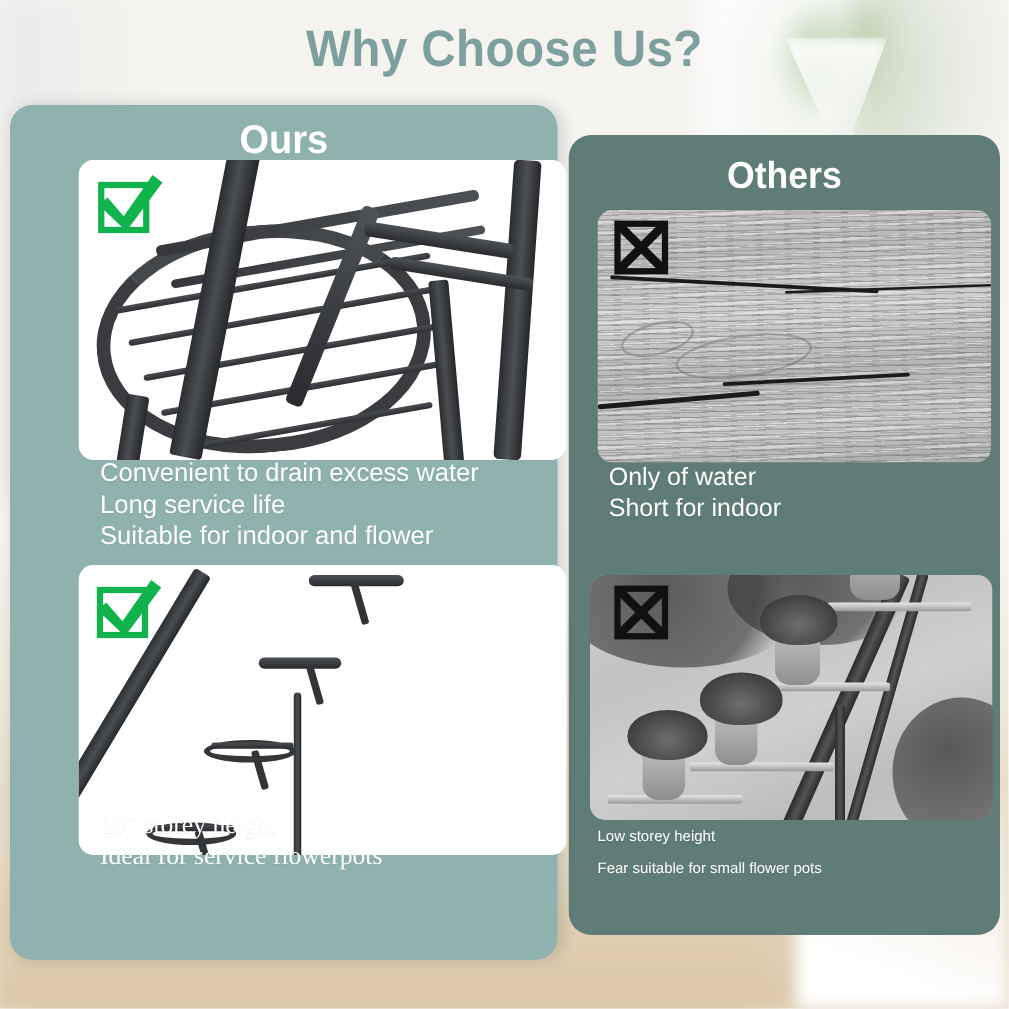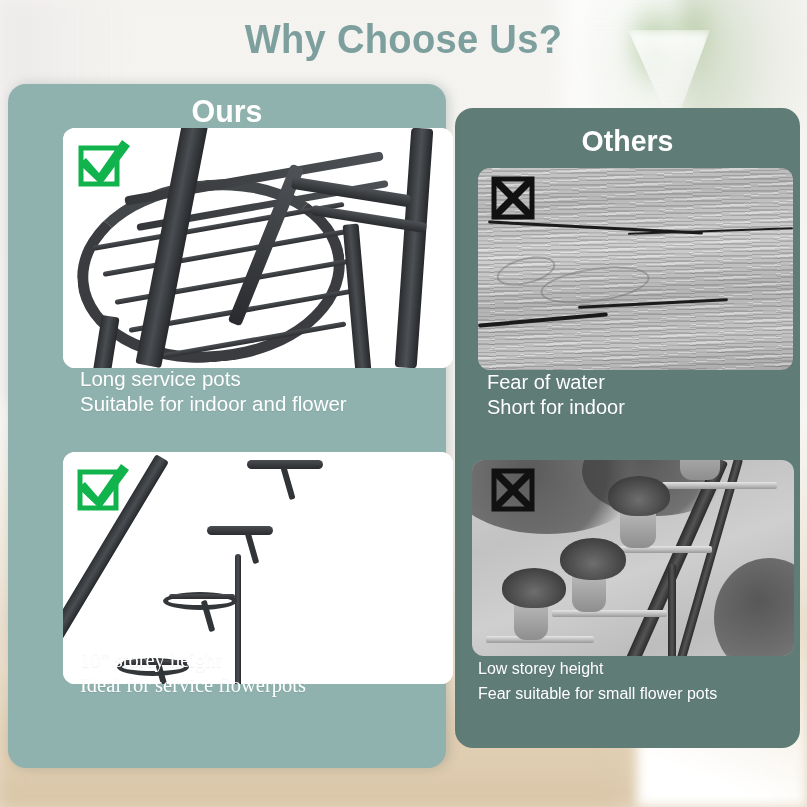--- a/index.html
+++ b/index.html
@@ -150,21 +150,21 @@
     color: #ffffff;
     font-size: 20.5px;
     line-height: 25px;
     font-family: "Liberation Sans", sans-serif;
     white-space: nowrap;
     text-shadow: 0 1px 1px rgba(0,0,0,0.08);
   }
   .text-ours-1 { left: 80px; top: 366px; }
   .text-ours-2 { left: 80px; top: 648px; font-family: Liberation Serif, serif; }
   .text-others-1 { left: 487px; top: 370px; font-size: 20px; line-height: 24.5px; }
-  .text-others-2 { left: 478px; top: 657px; font-size: 16px; line-height: 24.5px; }
+  .text-others-2 { left: 478px; top: 657px; font-size: 12px; line-height: 24.5px; }
 
   
   .badge {
     position: absolute;
     z-index: 8;
   }
   .badge-check-1 { left: 75px; top: 138px; width: 58px; height: 54px; }
   .badge-check-2 { left: 74px; top: 462px; width: 58px; height: 54px; }
   .badge-x-1     { left: 489px; top: 174px; width: 48px; height: 48px; }
   .badge-x-2     { left: 489px; top: 466px; width: 48px; height: 48px; }
@@ -326,21 +326,21 @@
     </div>
   </div>
   <div class="badge badge-x-1">
     <svg viewBox="0 0 48 48" width="48" height="48" aria-hidden="true">
       <rect x="5" y="5" width="38" height="38" fill="none" stroke="#111" stroke-width="5"></rect>
       <line x1="6" y1="6" x2="42" y2="42" stroke="#111" stroke-width="7"></line>
       <line x1="42" y1="6" x2="6" y2="42" stroke="#111" stroke-width="7"></line>
     </svg>
   </div>
   <div class="text-block text-others-1" style="z-index:5">
-    <div>Fear of water</div>
+    <div>Only of water</div>
     <div>Short for indoor</div>
   </div>
 
   <div class="card card-others-2" style="z-index:4">
     <div class="img-plants">
       <div class="pl-foliage" style="left:-20px; top:-26px; width:190px; height:100px;"></div>
       <div class="pl-foliage" style="left:110px; top:-34px; width:150px; height:90px;"></div>
       <div class="pl-rail" style="left:196px; top:-10px; width:14px; height:230px; transform:rotate(24deg);"></div>
       <div class="pl-rail" style="left:232px; top:-6px; width:9px; height:220px; transform:rotate(16deg);"></div>
       <div class="pl-rail" style="left:196px; top:104px; width:8px; height:110px;"></div>
@@ -393,21 +393,22 @@
       <div class="shelf-post" style="left:286px; top:96px; width:16px; height:148px; transform:rotate(-5deg);"></div>
     </div>
   </div>
   <div class="badge badge-check-1">
     <svg viewBox="0 0 58 54" width="58" height="54" aria-hidden="true">
       <rect x="6" y="10" width="36" height="36" fill="none" stroke="#11b34c" stroke-width="5"></rect>
       <path d="M4 26 L11 20 L24 35 L47 2 L55 8 L26 47 Z" fill="#11b34c"></path>
     </svg>
   </div>
   <div class="text-block text-ours-1" style="z-index:7">
-    <div>Long service pots</div>
+    <div>Convenient to drain excess water</div>
+    <div>Long service life</div>
     <div>Suitable for indoor and flower</div>
   </div>
 
   <div class="card card-ours-2 card-white" style="z-index:6">
     <div class="img-ladder">
       <div class="lad-rail" style="left:92px; top:6px; width:15px; height:250px; transform:rotate(31deg); transform-origin:top center;"></div>
       <div class="lad-rail" style="left:172px; top:102px; width:6px; height:140px;"></div>
       <div class="lad-tier" style="left:184px; top:8px; width:76px;"></div>
       <div class="lad-tier" style="left:144px; top:74px; width:66px;"></div>
       <div class="lad-tier-oval" style="left:100px; top:140px; width:74px; height:18px;"></div>

